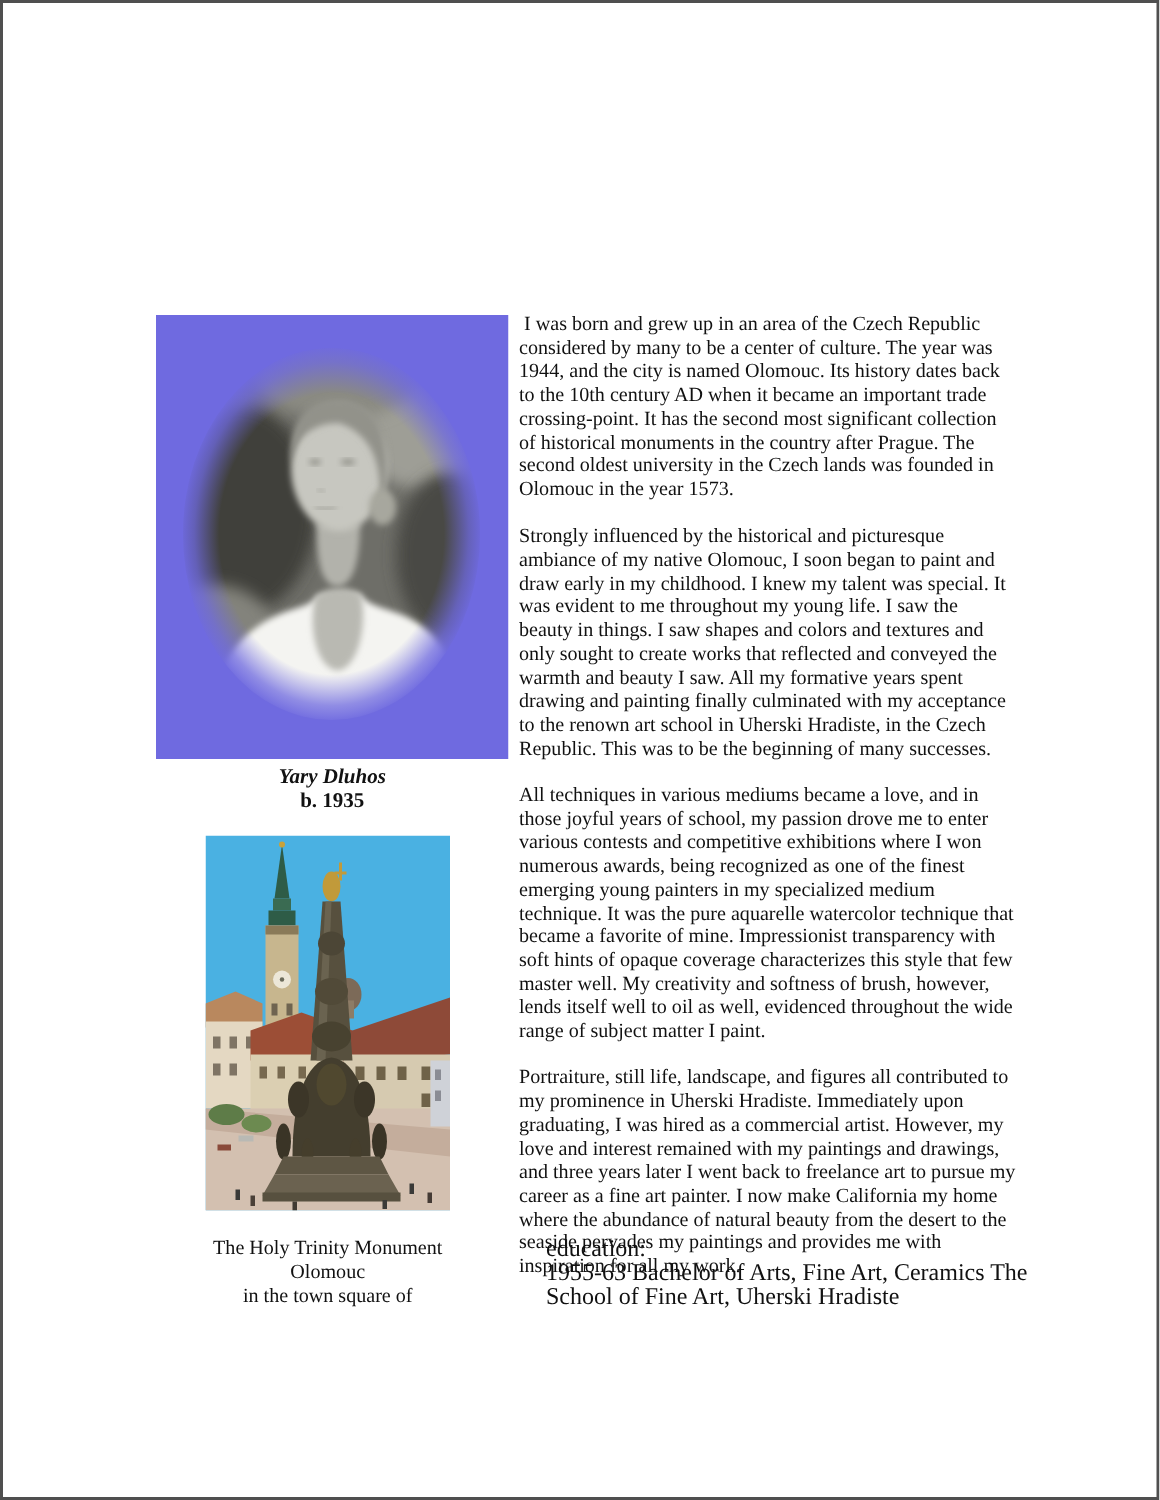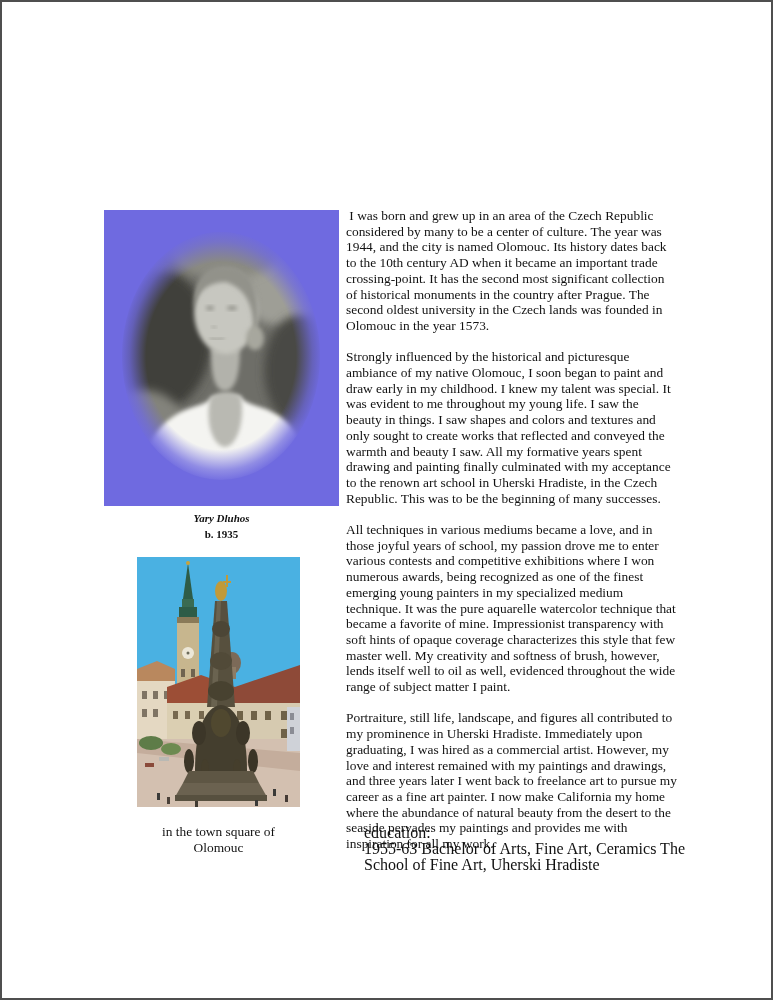--- a/index.html
+++ b/index.html
@@ -10,21 +10,21 @@
     border:2px solid #4f4f4f;
     background:#ffffff;
     font-family:"Liberation Serif","DejaVu Serif",serif;
     color:#111111;
     overflow:hidden;
   }
   
   .portrait-figure{position:absolute;left:102px;top:208px;width:235px;height:296px;}
   .portrait-caption{
     position:absolute;left:102px;top:509px;width:235px;
-    text-align:center;font-size:11px;line-height:15.7px;font-weight:bold;
+    text-align:center;font-size:14px;line-height:15.7px;font-weight:bold;
   }
   .portrait-caption .name{font-style:italic;}
   .monument-figure{position:absolute;left:135px;top:555px;width:163px;height:250px;}
   .monument-caption{
     position:absolute;left:100px;top:822px;width:233px;
     text-align:center;font-size:13.4px;line-height:15.9px;
   }
   
   .bio{
     position:absolute;left:344px;top:206px;width:331px;
@@ -174,22 +174,23 @@
       <rect x="118" y="243" width="3" height="6" fill="#3a3a38"></rect>
       <rect x="58" y="244" width="3" height="6" fill="#403a32"></rect>
 
       <rect x="150" y="150" width="13" height="44" fill="#cfd2d8"></rect>
       <rect x="153" y="156" width="4" height="7" fill="#8a8c94"></rect>
       <rect x="153" y="170" width="4" height="7" fill="#8a8c94"></rect>
     </svg>
   </div>
 
   <div class="monument-caption">
+    <div>The Holy Trinity Monument</div>
+    <div>Olomouc</div>
     <div>in the town square of</div>
-    <div>Olomouc</div>
   </div>
 
   <div class="bio">
     <p> I was born and grew up in an area of the Czech Republic considered by many to be a center of culture. The year was 1944, and the city is named Olomouc. Its history dates back to the 10th century AD when it became an important trade crossing-point. It has the second most significant collection of historical monuments in the country after Prague. The second oldest university in the Czech lands was founded in Olomouc in the year 1573.</p>
     <p>Strongly influenced by the historical and picturesque ambiance of my native Olomouc, I soon began to paint and draw early in my childhood. I knew my talent was special. It was evident to me throughout my young life. I saw the beauty in things. I saw shapes and colors and textures and only sought to create works that reflected and conveyed the warmth and beauty I saw. All my formative years spent drawing and painting finally culminated with my acceptance to the renown art school in Uherski Hradiste, in the Czech Republic. This was to be the beginning of many successes.</p>
     <p>All techniques in various mediums became a love, and in those joyful years of school, my passion drove me to enter various contests and competitive exhibitions where I won numerous awards, being recognized as one of the finest emerging young painters in my specialized medium technique. It was the pure aquarelle watercolor technique that became a favorite of mine. Impressionist transparency with soft hints of opaque coverage characterizes this style that few master well. My creativity and softness of brush, however, lends itself well to oil as well, evidenced throughout the wide range of subject matter I paint.</p>
     <p>Portraiture, still life, landscape, and figures all contributed to my prominence in Uherski Hradiste. Immediately upon graduating, I was hired as a commercial artist. However, my love and interest remained with my paintings and drawings, and three years later I went back to freelance art to pursue my career as a fine art painter. I now make California my home where the abundance of natural beauty from the desert to the seaside pervades my paintings and provides me with inspiration for all my work.</p>
   </div>
 
   <div class="education">

